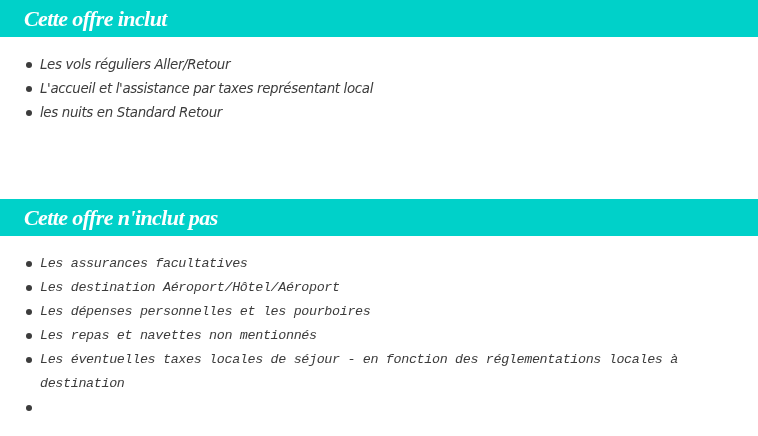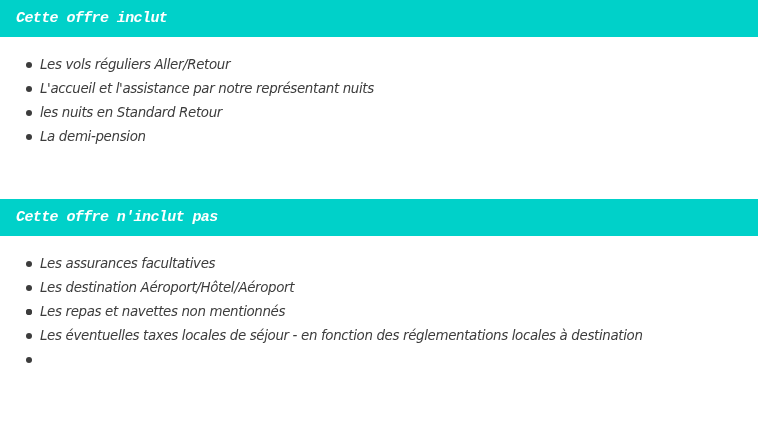--- a/index.html
+++ b/index.html
@@ -16,25 +16,25 @@
     }
     .section-header {
       background: #00d1c9;
       height: 37px;
       box-sizing: border-box;
       padding-left: 16px;
       display: flex;
       align-items: center;
     }
     .section-header h2 {
-      margin: 0;
-      font-family: Liberation Mono, monospace;
+      margin: 8px;
+      font-family: Liberation Serif, serif;
       font-style: italic;
       font-weight: bold;
-      font-size: 15px;
+      font-size: 22px;
       color: #ffffff;
       letter-spacing: -0.6px;
       line-height: 37px;
     }
     ul.bullets {
       list-style: none;
       margin: 0;
       padding: 0;
     }
     ul.bullets li {
@@ -60,42 +60,42 @@
       margin-top: 16px;
     }
     #excluded-section {
       position: absolute;
       top: 199px;
       left: 0;
       width: 758px;
     }
     #excluded-list {
       margin-top: 16px;
+      font-family: Liberation Mono, monospace;
     }
   </style>
 </head>
 <body>
 
 <section id="included-section">
   <div class="section-header">
     <h2>Cette offre inclut</h2>
   </div>
   <ul class="bullets" id="included-list">
     <li><span class="bullet"></span><span>Les vols réguliers Aller/Retour</span></li>
-    <li><span class="bullet"></span><span>L'accueil et l'assistance par notre représentant nuits</span></li>
+    <li><span class="bullet"></span><span>L'accueil et l'assistance par taxes représentant local</span></li>
     <li><span class="bullet"></span><span>les nuits en Standard Retour</span></li>
-    <li><span class="bullet"></span><span>La demi-pension</span></li>
   </ul>
 </section>
 
 <section id="excluded-section">
   <div class="section-header">
     <h2>Cette offre n'inclut pas</h2>
   </div>
   <ul class="bullets" id="excluded-list">
     <li><span class="bullet"></span><span>Les assurances facultatives</span></li>
     <li><span class="bullet"></span><span>Les destination Aéroport/Hôtel/Aéroport</span></li>
-    <li><span class="bullet"></span></li>
+    <li><span class="bullet"></span><span>Les dépenses personnelles et les pourboires</span></li>
     <li><span class="bullet"></span><span>Les repas et navettes non mentionnés</span></li>
     <li><span class="bullet"></span><span>Les éventuelles taxes locales de séjour - en fonction des réglementations locales à destination</span></li>
     <li><span class="bullet"></span></li>
   </ul>
 </section>
 
 </body></html>

